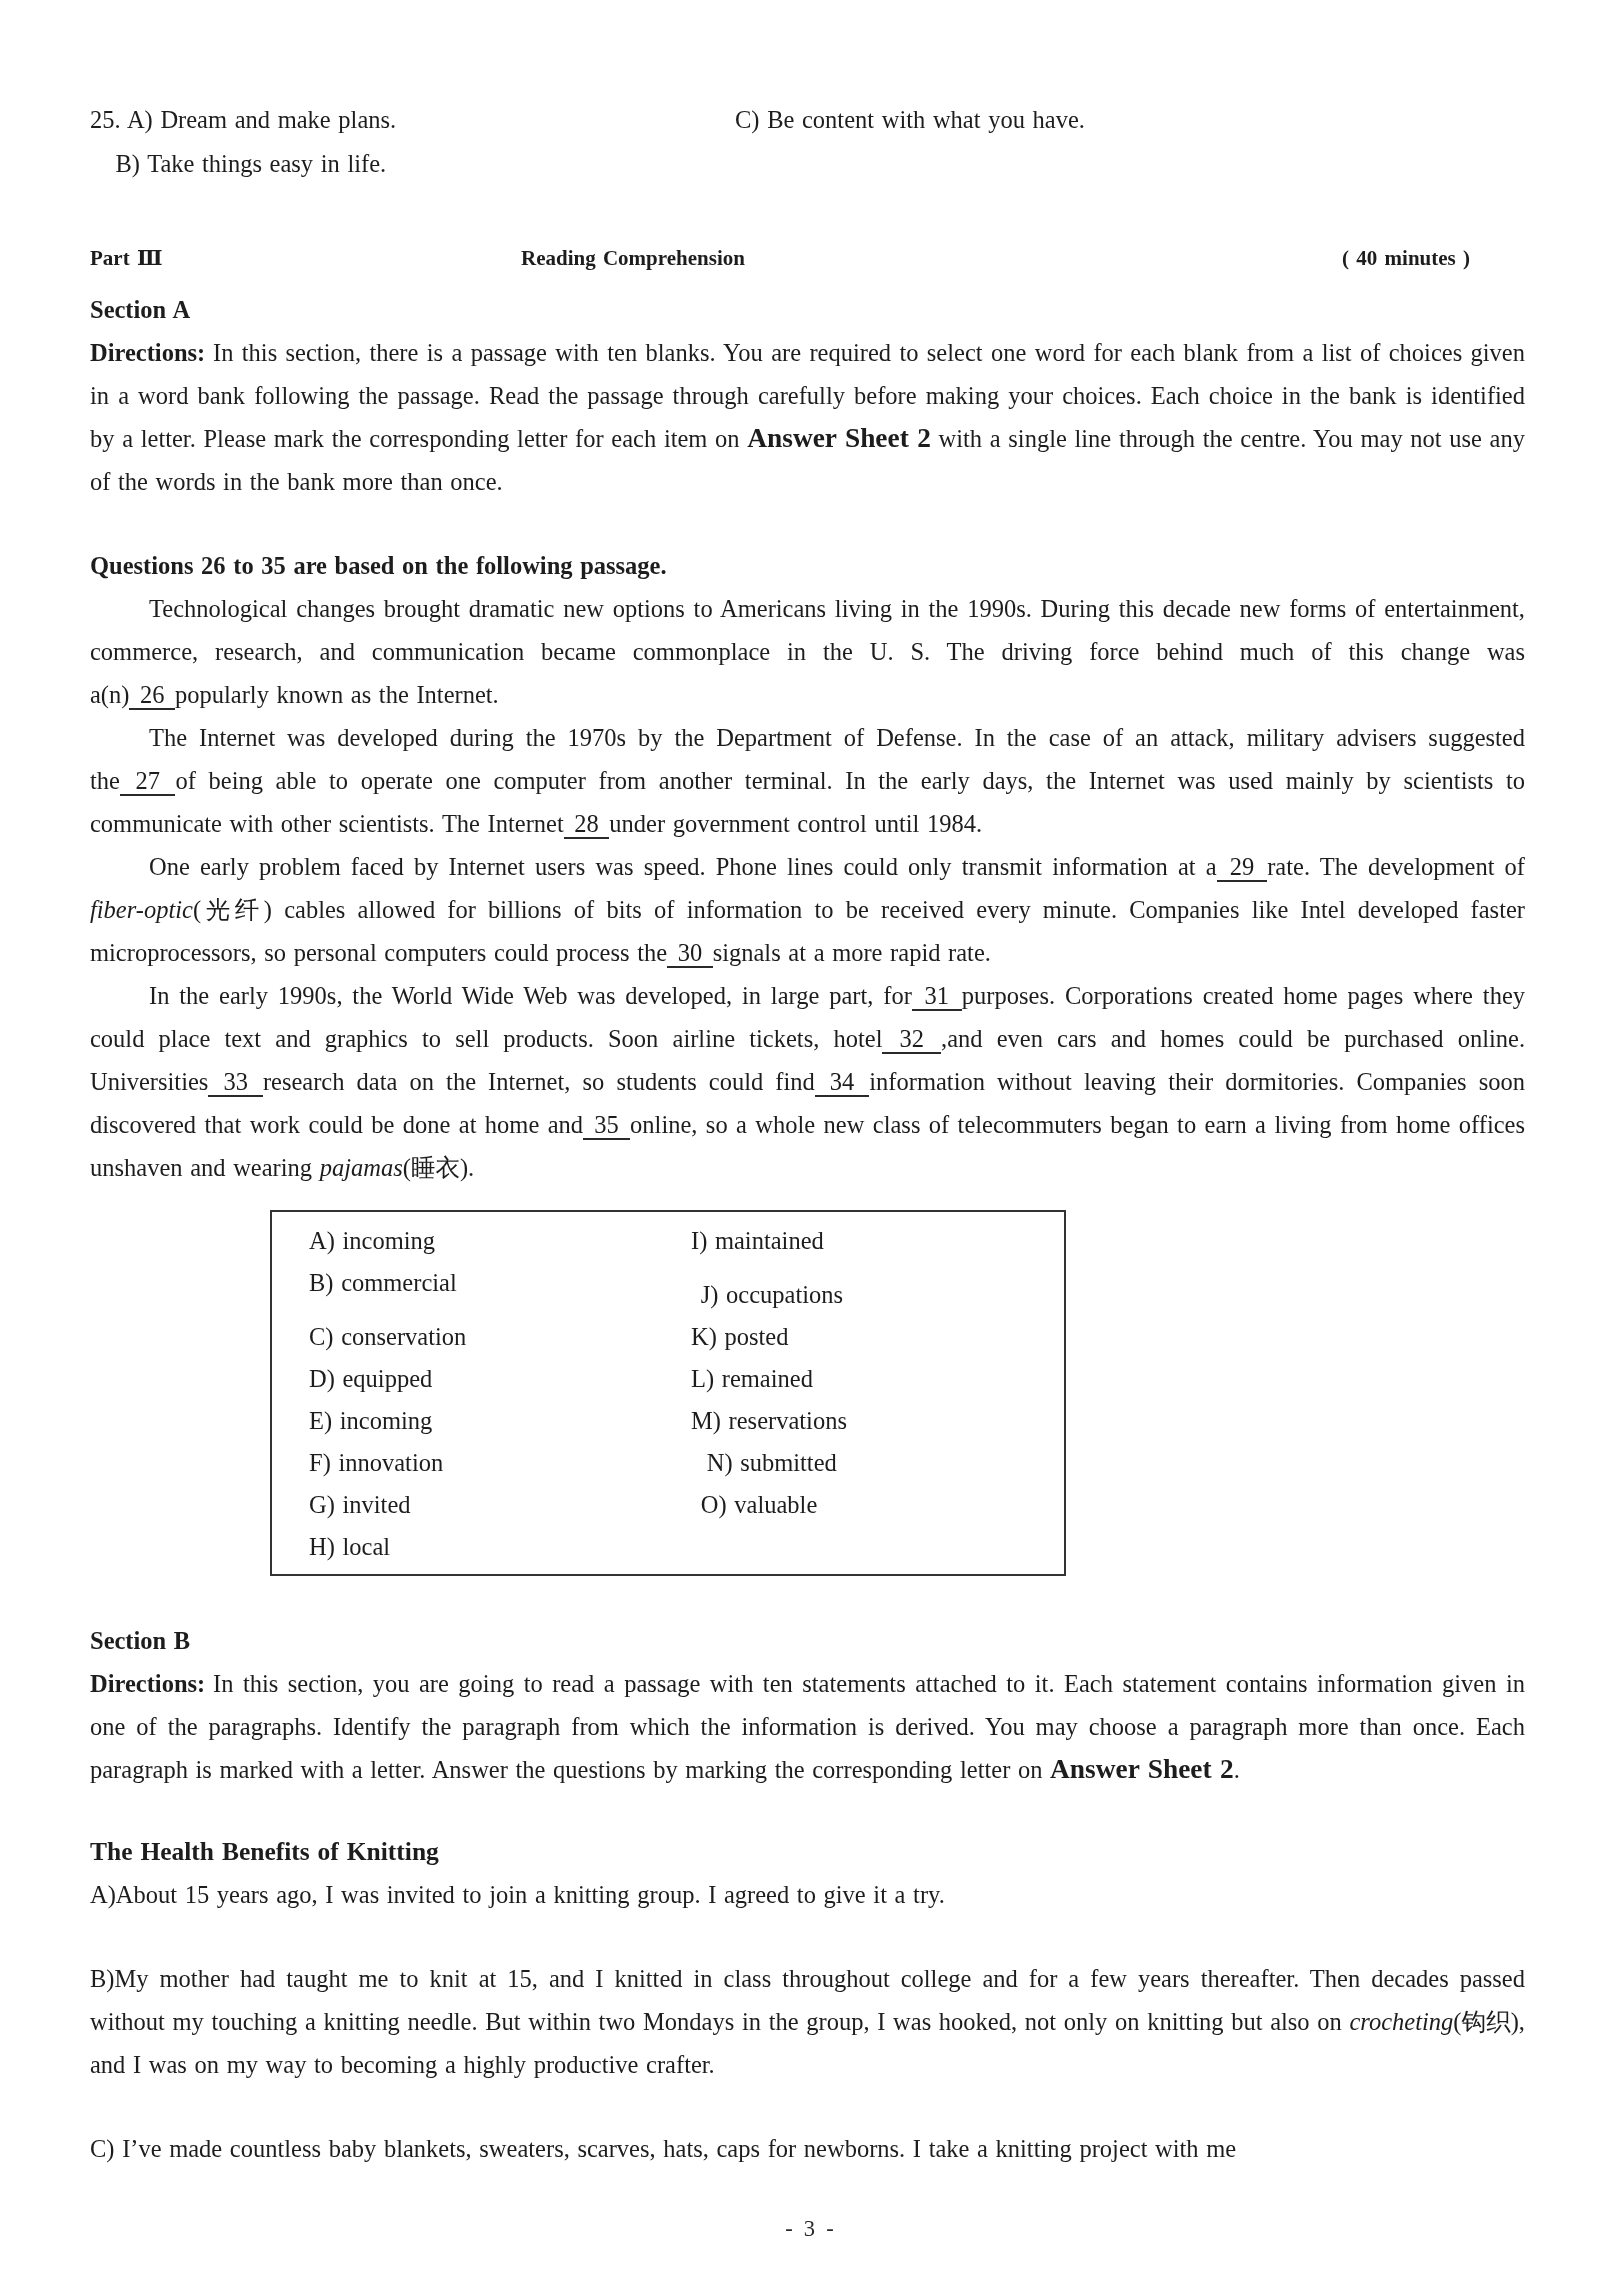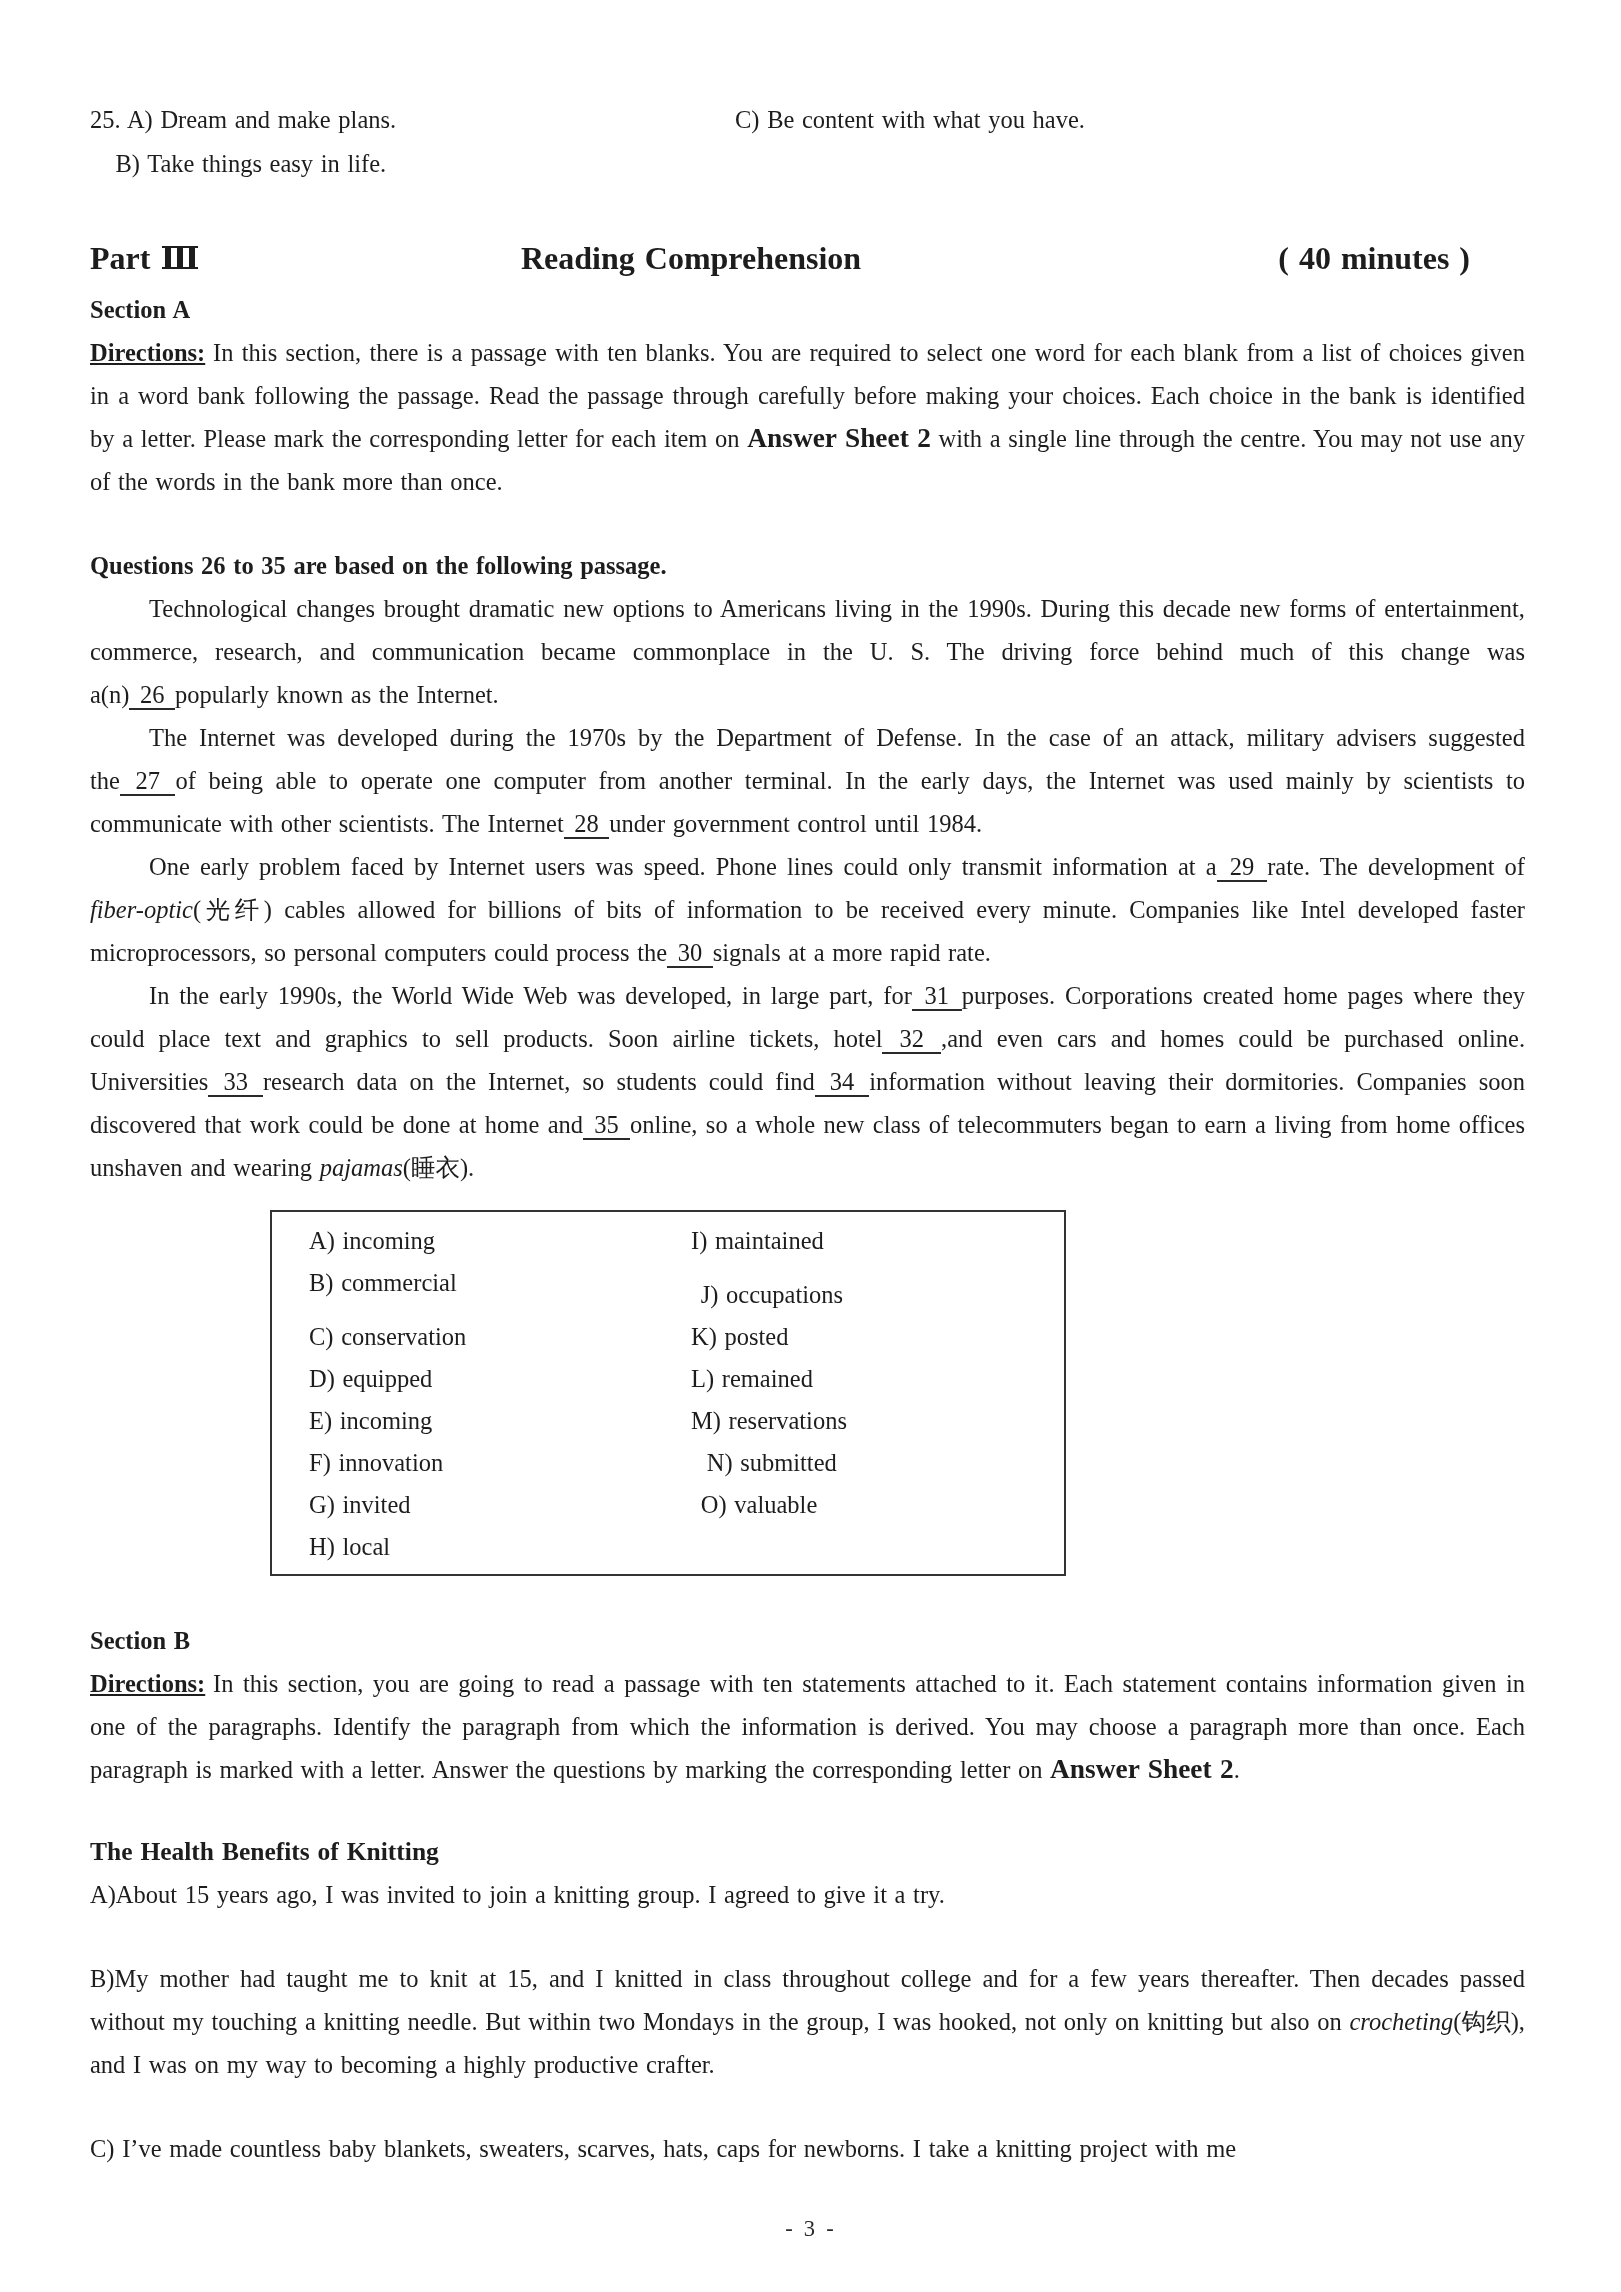--- a/index.html
+++ b/index.html
@@ -10,33 +10,33 @@
     background:#ffffff;
     color:#1d1d1d;
     font-family:"Liberation Serif","DejaVu Serif","DejaVu Sans",serif;
     font-size:24.5px;line-height:43px;
     padding:98px 96px 0 90px;
     overflow:hidden;
     word-spacing:1.5px;
   }
   .just{text-align:justify;}
   .indent{text-indent:59px;}
-  b,.bold{font-weight:bold;text-decoration:underline;}
+  b,.bold{font-weight:bold;}
   .it{font-style:italic;}
   .em-bold{font-weight:bold;font-size:27.4px;}
   .blank{border-bottom:2px solid #2a2a2a;padding:0 2.9px;white-space:nowrap;}
 
   
   .q25{display:flex;line-height:44px;}
   .q25-col1{width:645px;flex:none;}
   .q25-col1 .opt2{padding-left:25.5px;}
   .q25-col2{flex:auto;}
 
   
-  .part-header{display:flex;align-items:center;margin-top:49px;font-weight:bold;font-size:32px;line-height:47px;word-spacing:2px;}
+  .part-header{display:flex;align-items:center;margin-top:49px;font-weight:bold;font-size:21px;line-height:47px;word-spacing:2px;}
   .ph-part{width:431px;flex:none;}
   .ph-time{margin-left:auto;margin-right:55px;}
 
   .section-heading{font-weight:bold;margin-top:5.9px;}
   .section-heading.sb{margin-top:43px;}
   .dir-label{font-weight:bold;margin-right:7.8px;}
   .questions-note{font-weight:bold;margin-top:41px;}
 
   
   .word-bank{

